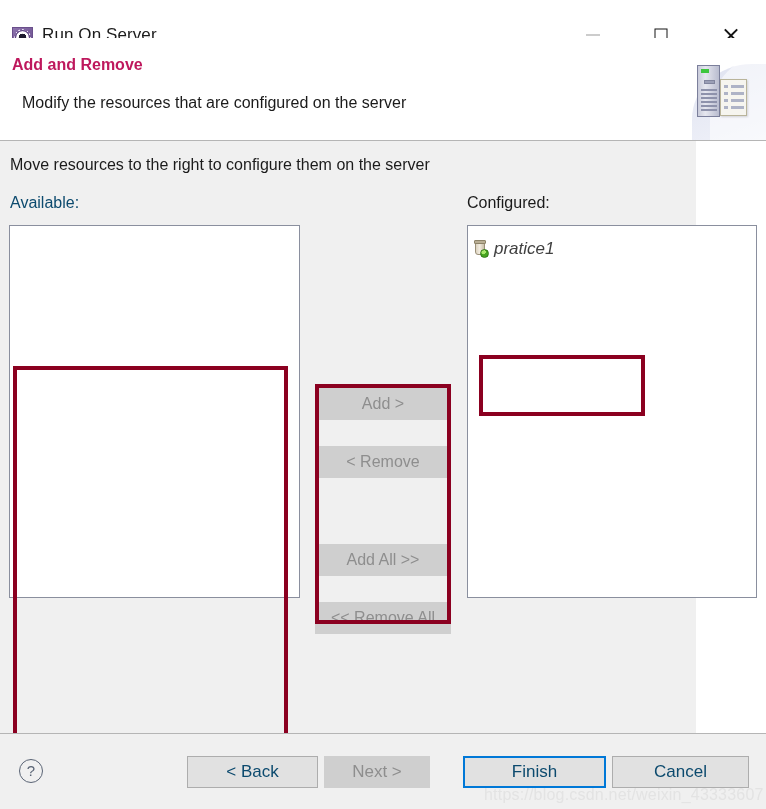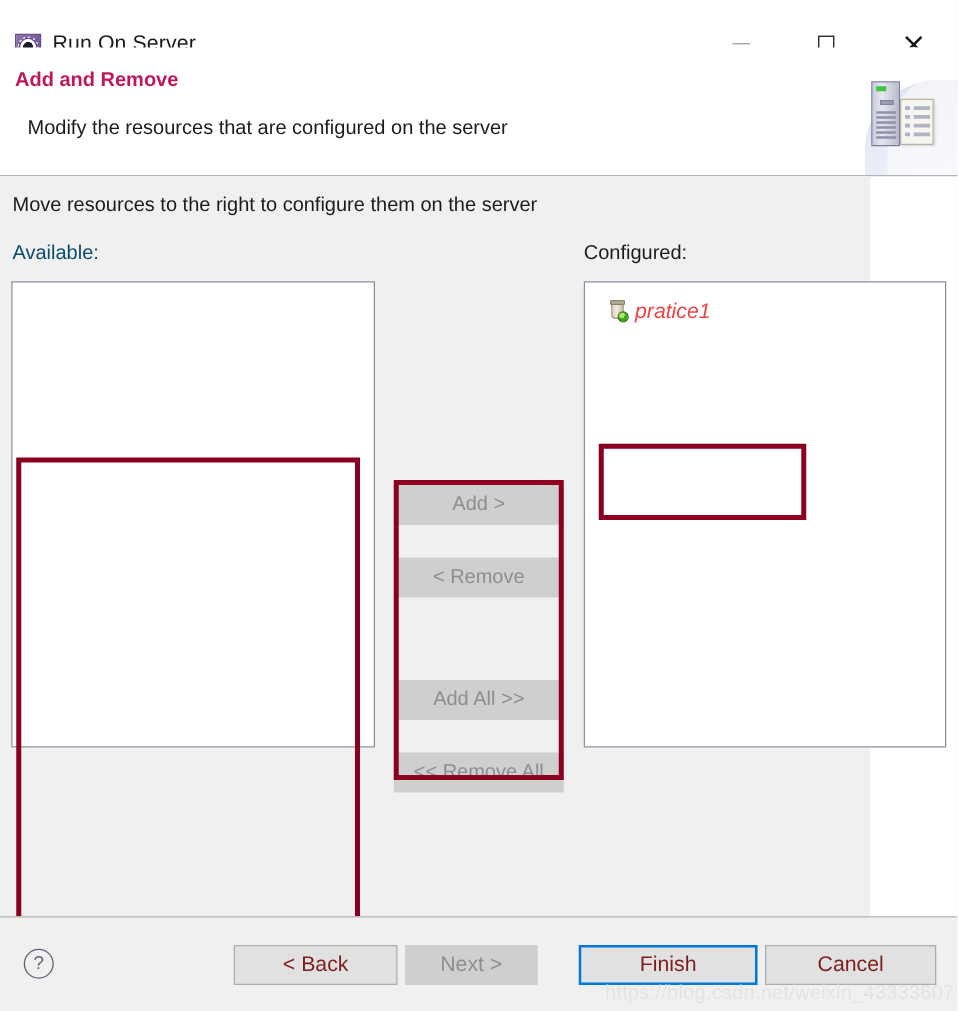--- a/index.html
+++ b/index.html
@@ -225,28 +225,28 @@
   .list-available {
     left: 9px; top: 84px;
     width: 291px; height: 373px;
   }
   .list-configured {
     left: 467px; top: 84px;
     width: 290px; height: 373px;
   }
   .list-item {
     position: absolute;
-    left: 14px; top: 12px;
+    left: 0; top: 12px;
     height: 22px;
     display: flex;
     align-items: center;
     padding-left: 26px;
     font-size: 17px;
     font-style: italic;
-    color: #ef4444;
+    color: #404040;
     white-space: nowrap;
     text-align: center;
   }
   .proj-icon {
     position: absolute;
     left: 5px; top: 3px;
     width: 16px; height: 17px;
   }
   .proj-icon .jar {
     position: absolute;
@@ -335,21 +335,21 @@
   }
   .dlgbtn {
     position: absolute;
     top: 22px;
     height: 32px;
     background: #e1e1e1;
     border: 1px solid #adadad;
     box-sizing: border-box;
     font-family: "Liberation Sans", sans-serif;
     font-size: 17px;
-    color: #7f1d1d;
+    color: #0c4a6e;
     text-align: center;
     line-height: 30px;
     cursor: default;
     padding: 0;
   }
   .btn-back   { left: 187px; width: 131px; }
   .btn-next   { left: 324px; width: 106px; background: #cfcfcf; border-color: #cfcfcf; color: #8e8e8e; }
   .btn-finish { left: 463px; width: 143px; border: 2px solid #0078d7; background: #e1e1e1; line-height: 28px; }
   .btn-cancel { left: 612px; width: 137px; }
 

